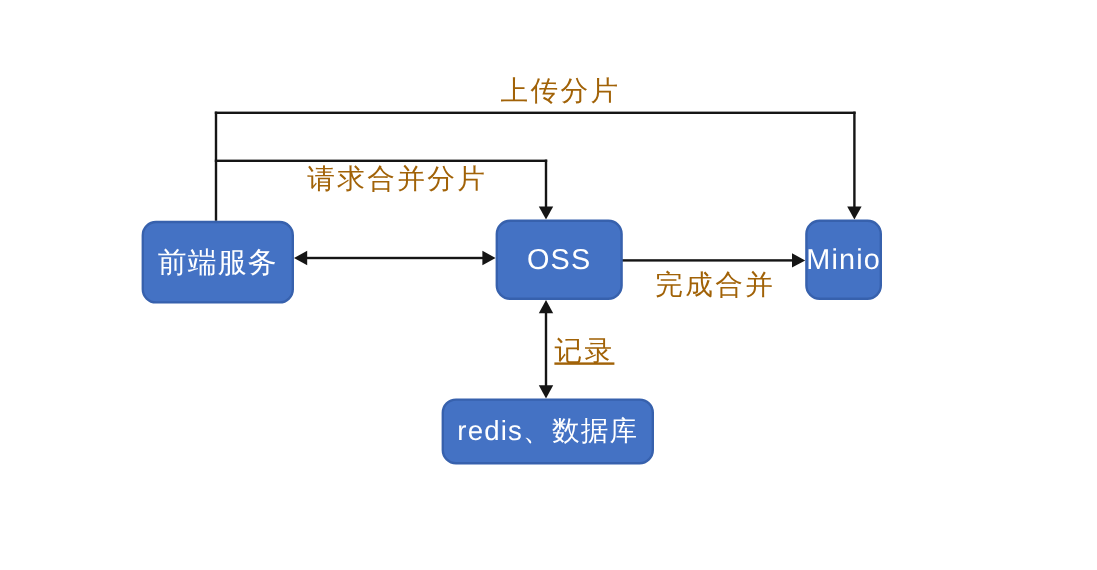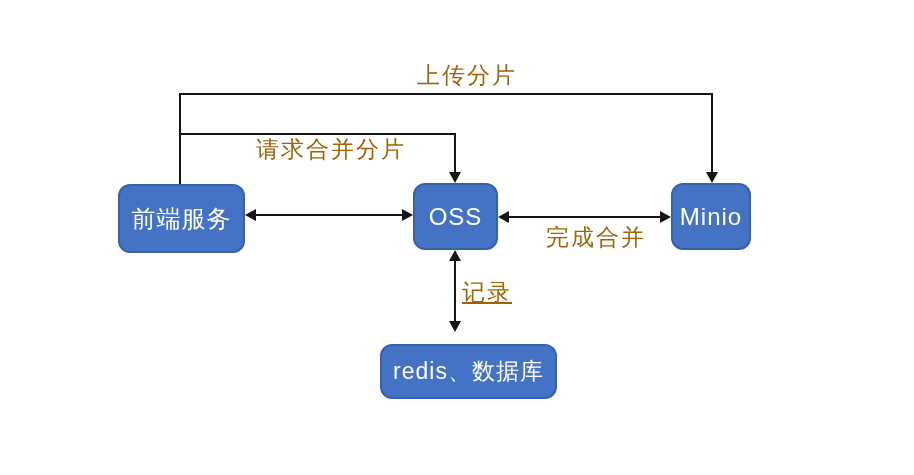--- a/index.html
+++ b/index.html
@@ -23,23 +23,23 @@
     color: #ffffff;
     display: flex;
     align-items: center;
     justify-content: center;
     font-size: 24px;
     letter-spacing: 1px;
     box-sizing: border-box;
     white-space: nowrap;
   }
   .node-frontend { left: 118px; top: 184px; width: 127px; height: 69px; }
-  .node-oss      { left: 413px; top: 183px; width: 85px;  height: 67px; }
-  .node-minio    { left: 671px; top: 183px; width: 80px;  height: 67px; }
-  .node-redis    { left: 380px; top: 332px; width: 177px; height: 55px; font-size: 23px; margin-top: 12px; }
+  .node-oss      { left: 413px; top: 183px; width: 106px;  height: 67px; }
+  .node-minio    { left: 671px; top: 183px; width: 64px;  height: 67px; }
+  .node-redis    { left: 368px; top: 332px; width: 177px; height: 55px; font-size: 23px; }
 
   
   .line {
     position: absolute;
     background: #151515;
   }
   
   .seg-up-v1 { left: 179px; top: 93px;  width: 2px;   height: 91px; }
   .seg-up-h1 { left: 179px; top: 93px;  width: 534px; height: 2px;  }
   .seg-up-v2 { left: 711px; top: 93px;  width: 2px;   height: 81px; }

